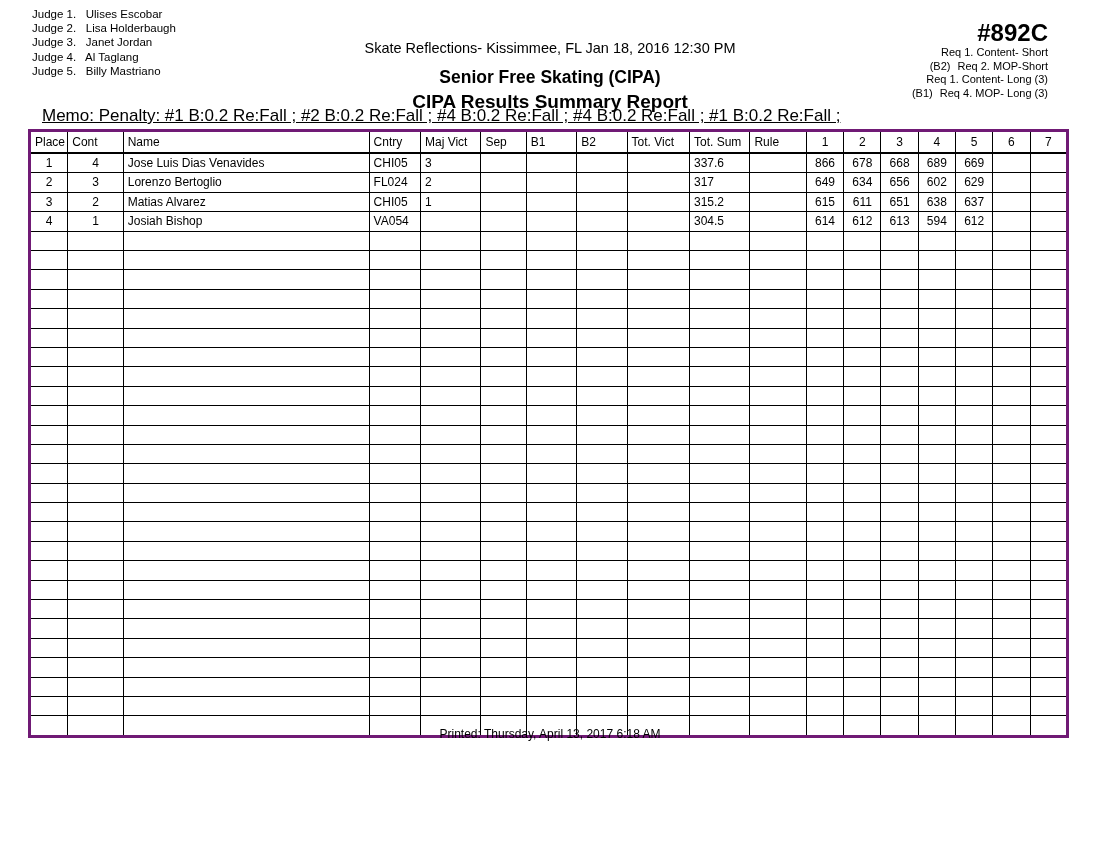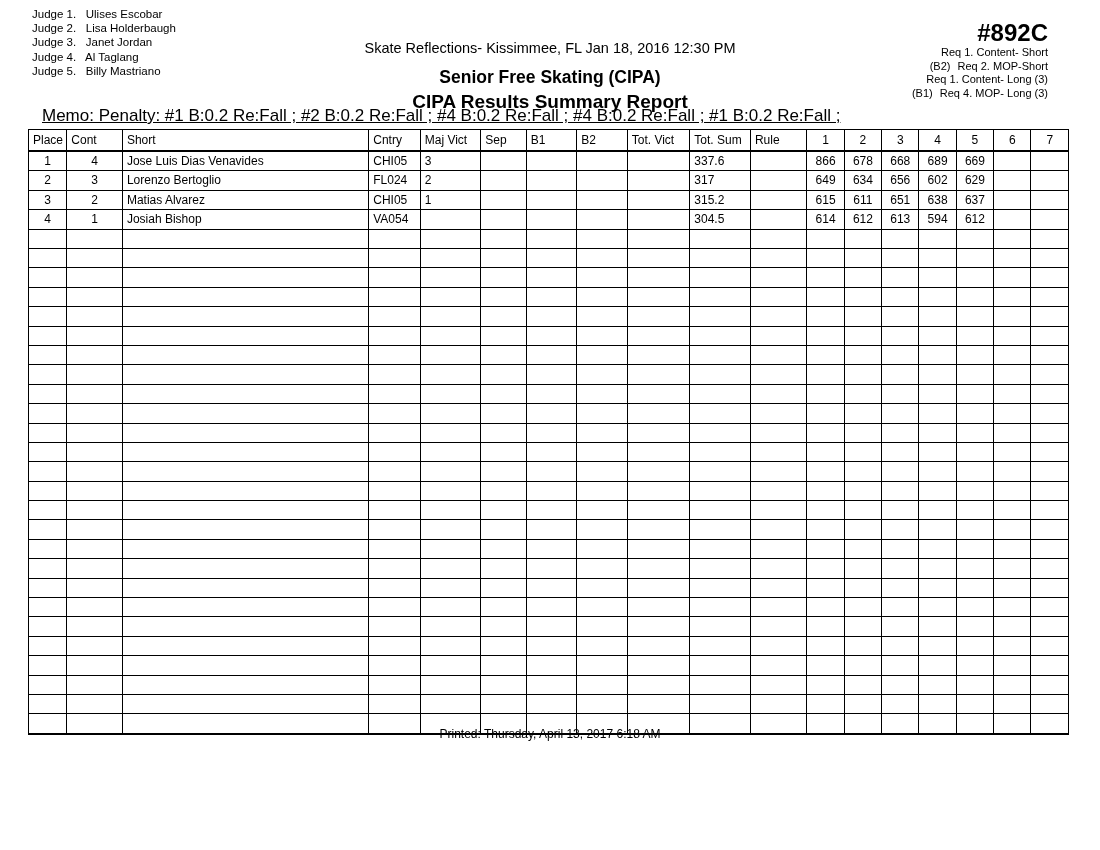--- a/index.html
+++ b/index.html
@@ -140,21 +140,21 @@
     text-align: center;
     padding: 0;
   }
   table.results th.c-place,
   table.results th.c-cont {
     text-align: left;
     padding-left: 4px;
   }
   
   table.results {
-    border: 1px solid #701a75;
+    border: 3px solid #701a75;
   }
 
   .printed {
     position: absolute;
     left: 0;
     right: 0;
     top: 727px;
     text-align: center;
     font-size: 12px;
   }
@@ -240,21 +240,21 @@
       <col style="width:37px">
       <col style="width:37px">
       <col style="width:37px">
       <col style="width:37px">
       <col style="width:37px">
     </colgroup>
     <thead>
       <tr>
         <th class="c-place">Place</th>
         <th class="c-cont">Cont</th>
-        <th>Short</th>
+        <th>Name</th>
         <th>Cntry</th>
         <th>Maj Vict</th>
         <th>Sep</th>
         <th>B1</th>
         <th>B2</th>
         <th>Tot. Vict</th>
         <th>Tot. Sum</th>
         <th>Rule</th>
         <th class="jcol">1</th>
         <th class="jcol">2</th>

